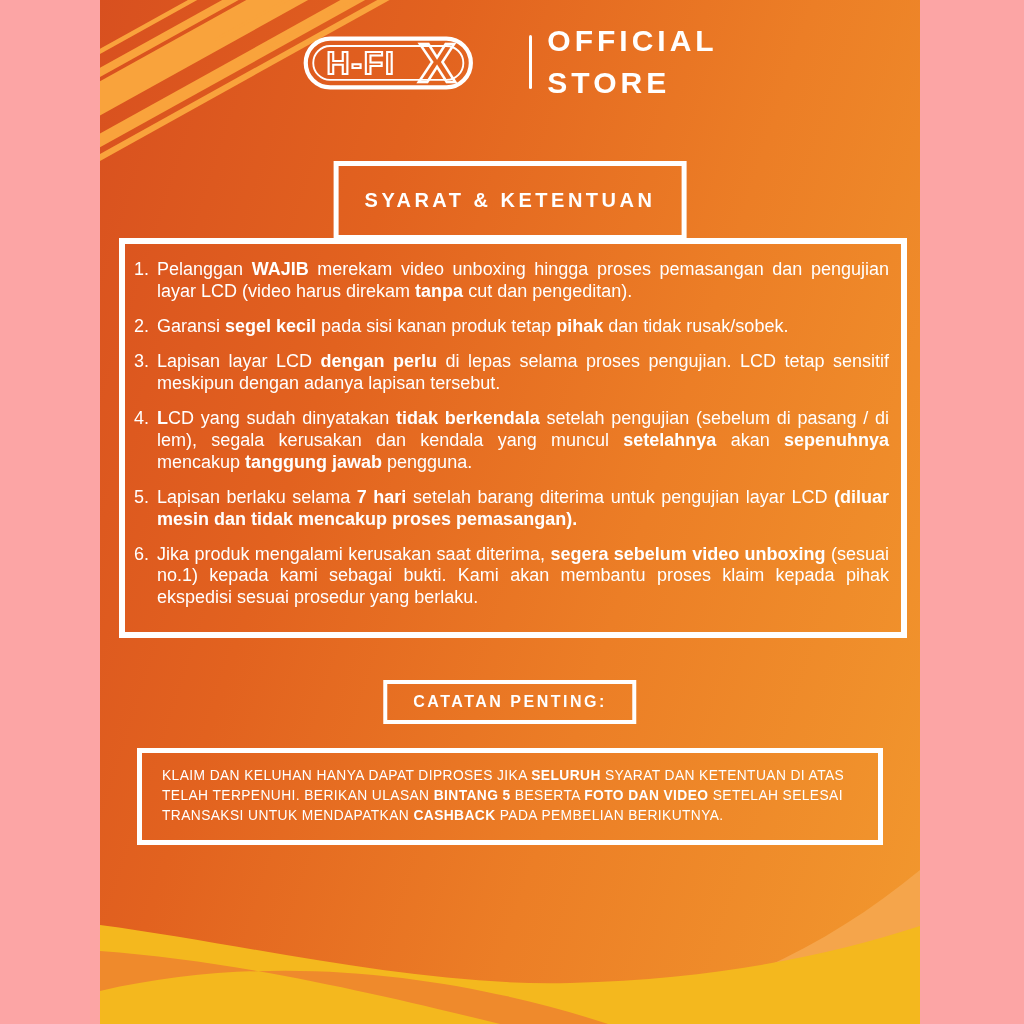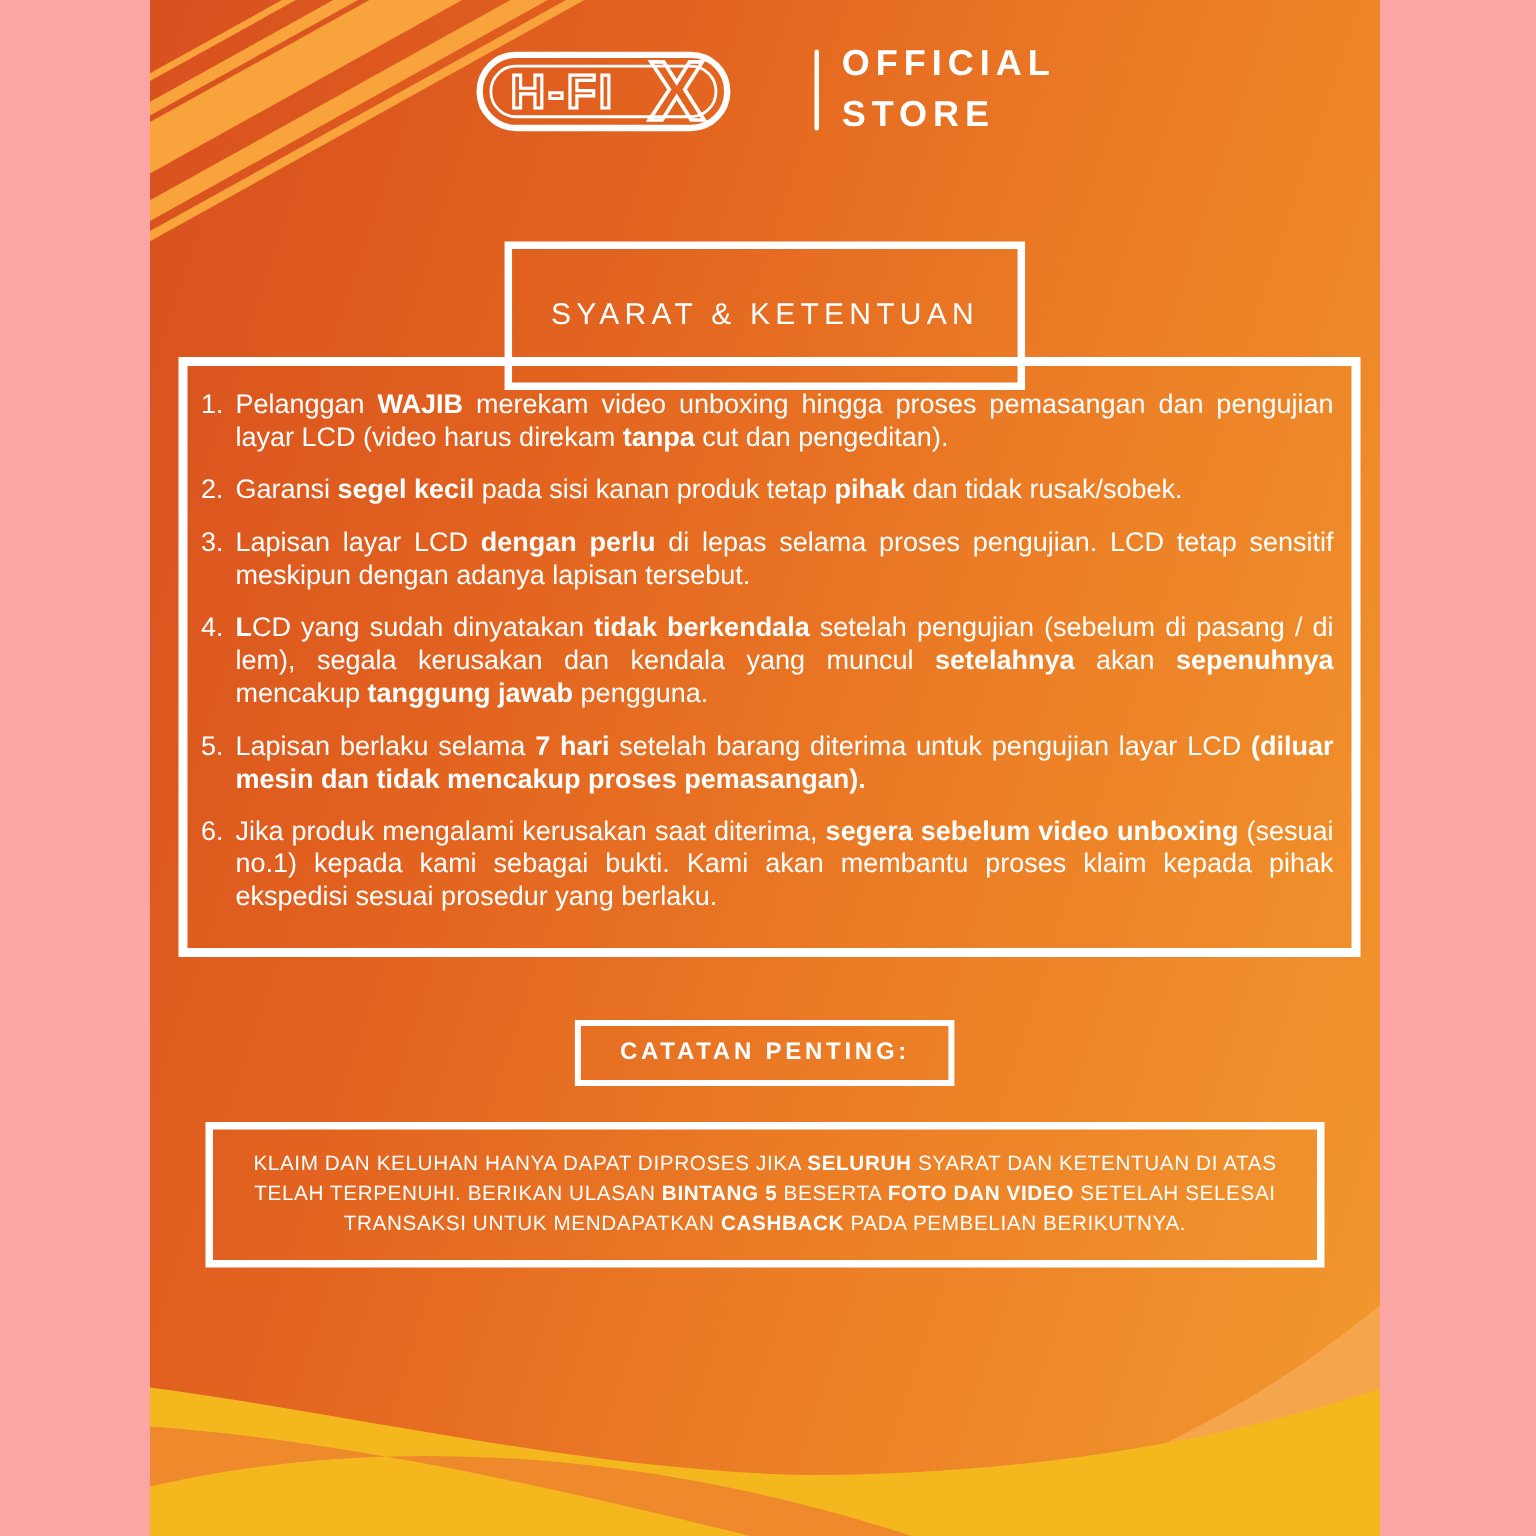--- a/index.html
+++ b/index.html
@@ -12,47 +12,47 @@
     background:linear-gradient(108deg,#d8501f 0%,#e2621f 30%,#ec7e26 62%,#f2992e 100%);
   }
   .bg-decor{position:absolute;left:0;top:0;width:820px;height:1024px;}
   
   .brand{
     position:absolute;top:20px;left:0;width:100%;
     display:flex;align-items:center;justify-content:center;gap:15px;
   }
   .logo-svg{display:block;}
   .brand-divider{width:3px;height:54px;background:#ffffff;border-radius:2px;}
-  .brand-text{color:#ffffff;font-weight:bold;font-size:24px;letter-spacing:4px;line-height:1.4;}
+  .brand-text{color:#ffffff;font-weight:bold;font-size:30px;letter-spacing:4px;line-height:1.4;}
   
   .title-box{
     position:absolute;top:161px;left:50%;transform:translateX(-50%);
-    border:5px solid #ffffff;padding:33px 26px;white-space:nowrap;
-    color:#ffffff;font-weight:normal;font-size:20px;letter-spacing:3.5px;
+    border:5px solid #ffffff;padding:23px 26px;white-space:nowrap;
+    color:#ffffff;font-weight:bold;font-size:20px;letter-spacing:3.5px;
   }
   
   .terms-box{
     position:absolute;top:238px;left:19px;width:788px;height:400px;
     border:6px solid #ffffff;box-sizing:border-box;
     padding:15px 12px 0 9px;color:#ffffff;
   }
   .term-item{display:flex;font-size:18px;line-height:1.22;margin-bottom:13px;}
   .term-num{flex:none;width:23px;}
   .term-text{flex:1;text-align:justify;}
   .term-text b,.note-p b{font-weight:bold;}
   
   .note-title-box{
     position:absolute;top:680px;left:50%;transform:translateX(-50%);
     border:4px solid #ffffff;padding:9px 26px;white-space:nowrap;
     color:#ffffff;font-weight:bold;font-size:16px;letter-spacing:2.5px;text-align:right;
   }
   .note-box{
     position:absolute;top:748px;left:50%;transform:translateX(-50%);
     width:746px;box-sizing:border-box;border:5px solid #ffffff;
-    padding:13px 20px 14px;color:#ffffff;text-align:center;
+    padding:13px 20px 14px;color:#ffffff;
     font-size:13.8px;letter-spacing:0.4px;line-height:1.45;
   }
   .note-p{margin:0;}
   .note-thanks{margin-top:15px;font-weight:bold;letter-spacing:0.6px;}
 </style>
 </head>
 <body>
 
 <div class="page">
   <div class="poster">

